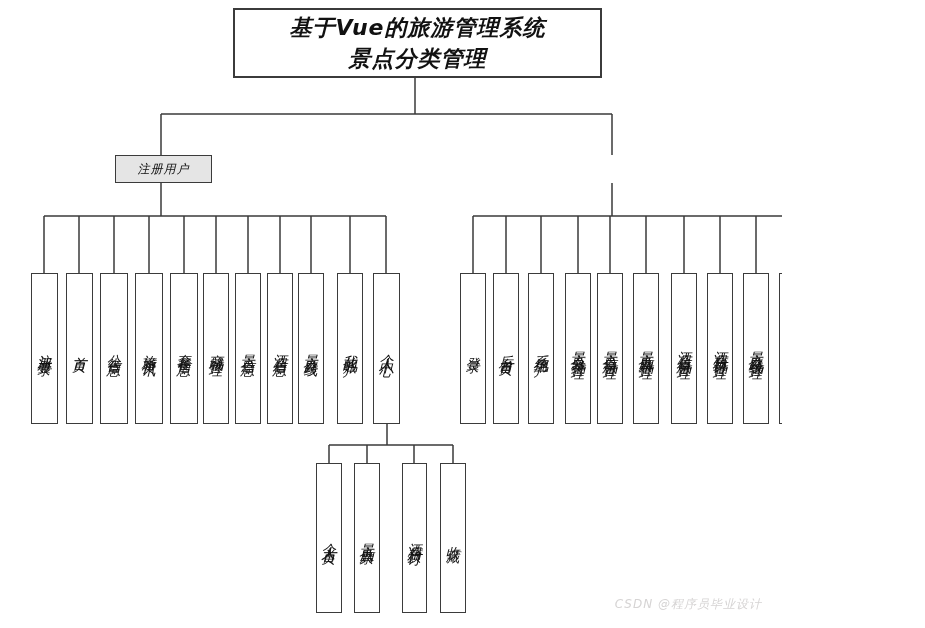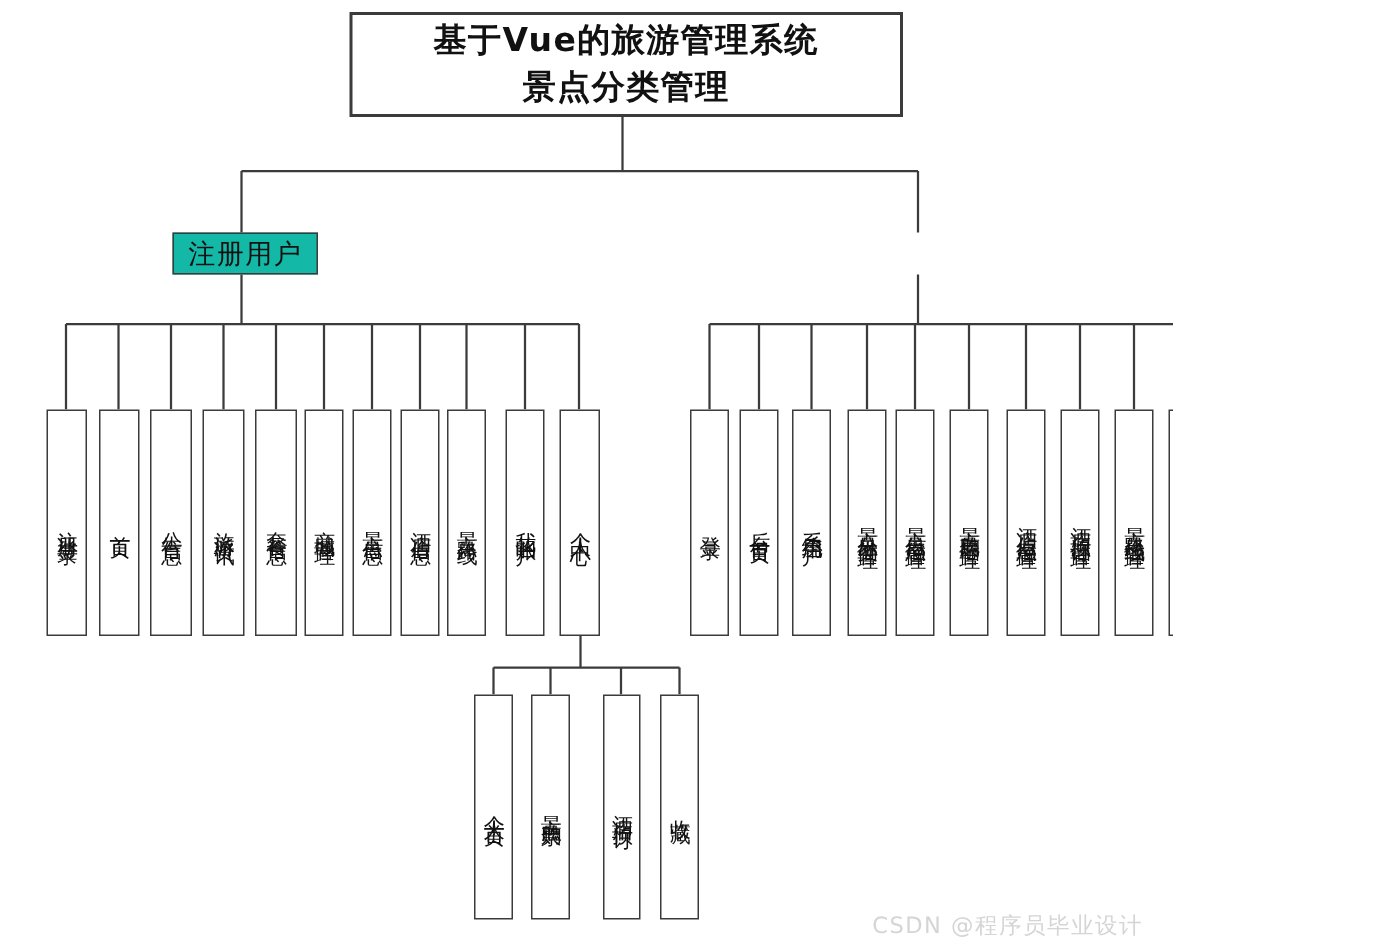--- a/index.html
+++ b/index.html
@@ -3,20 +3,21 @@
 <meta charset="utf-8">
 <style>
   html, body { margin: 0; padding: 0; background: #ffffff; }
   .canvas {
     position: relative;
     width: 782px;
     height: 628px;
     background: #ffffff;
     font-family: "DejaVu Sans", "Liberation Sans", sans-serif;
     overflow: hidden;
+    font-style: italic;
   }
   svg.wires {
     position: absolute;
     left: 0; top: 0;
     width: 925px; height: 628px;
   }
   svg.wires path {
     fill: none;
     stroke: #3b3b3b;
     stroke-width: 1.5;
@@ -37,26 +38,26 @@
     line-height: 31px;
     letter-spacing: 1px;
     color: #111111;
     text-align: center;
   }
   .hbox {
     position: absolute;
     top: 155px;
     height: 28px;
     border: 1.5px solid #3b3b3b;
-    background: #14b8a6;
+    background: #e5e5e5;
     box-sizing: border-box;
     display: flex;
     align-items: center;
     justify-content: center;
-    font-size: 18px;
+    font-size: 12px;
     color: #111111;
     letter-spacing: 1px;
   }
   .vbox {
     position: absolute;
     top: 273px;
     height: 151px;
     border: 1.5px solid #3b3b3b;
     background: #ffffff;
     box-sizing: border-box;
@@ -70,22 +71,22 @@
     letter-spacing: 3px;
     line-height: 1;
   }
   .vbox.sub {
     top: 463px;
     height: 150px;
   }
   .watermark {
     position: absolute;
     right: 20px;
-    bottom: 1px;
-    font-size: 15px;
+    bottom: 15px;
+    font-size: 12px;
     color: #d6d4d4;
     letter-spacing: 1px;
   }
 </style>
 </head>
 <body>
 
 <div class="canvas">
 
   <svg class="wires" viewBox="0 0 925 628" xmlns="http://www.w3.org/2000/svg" aria-hidden="true">

